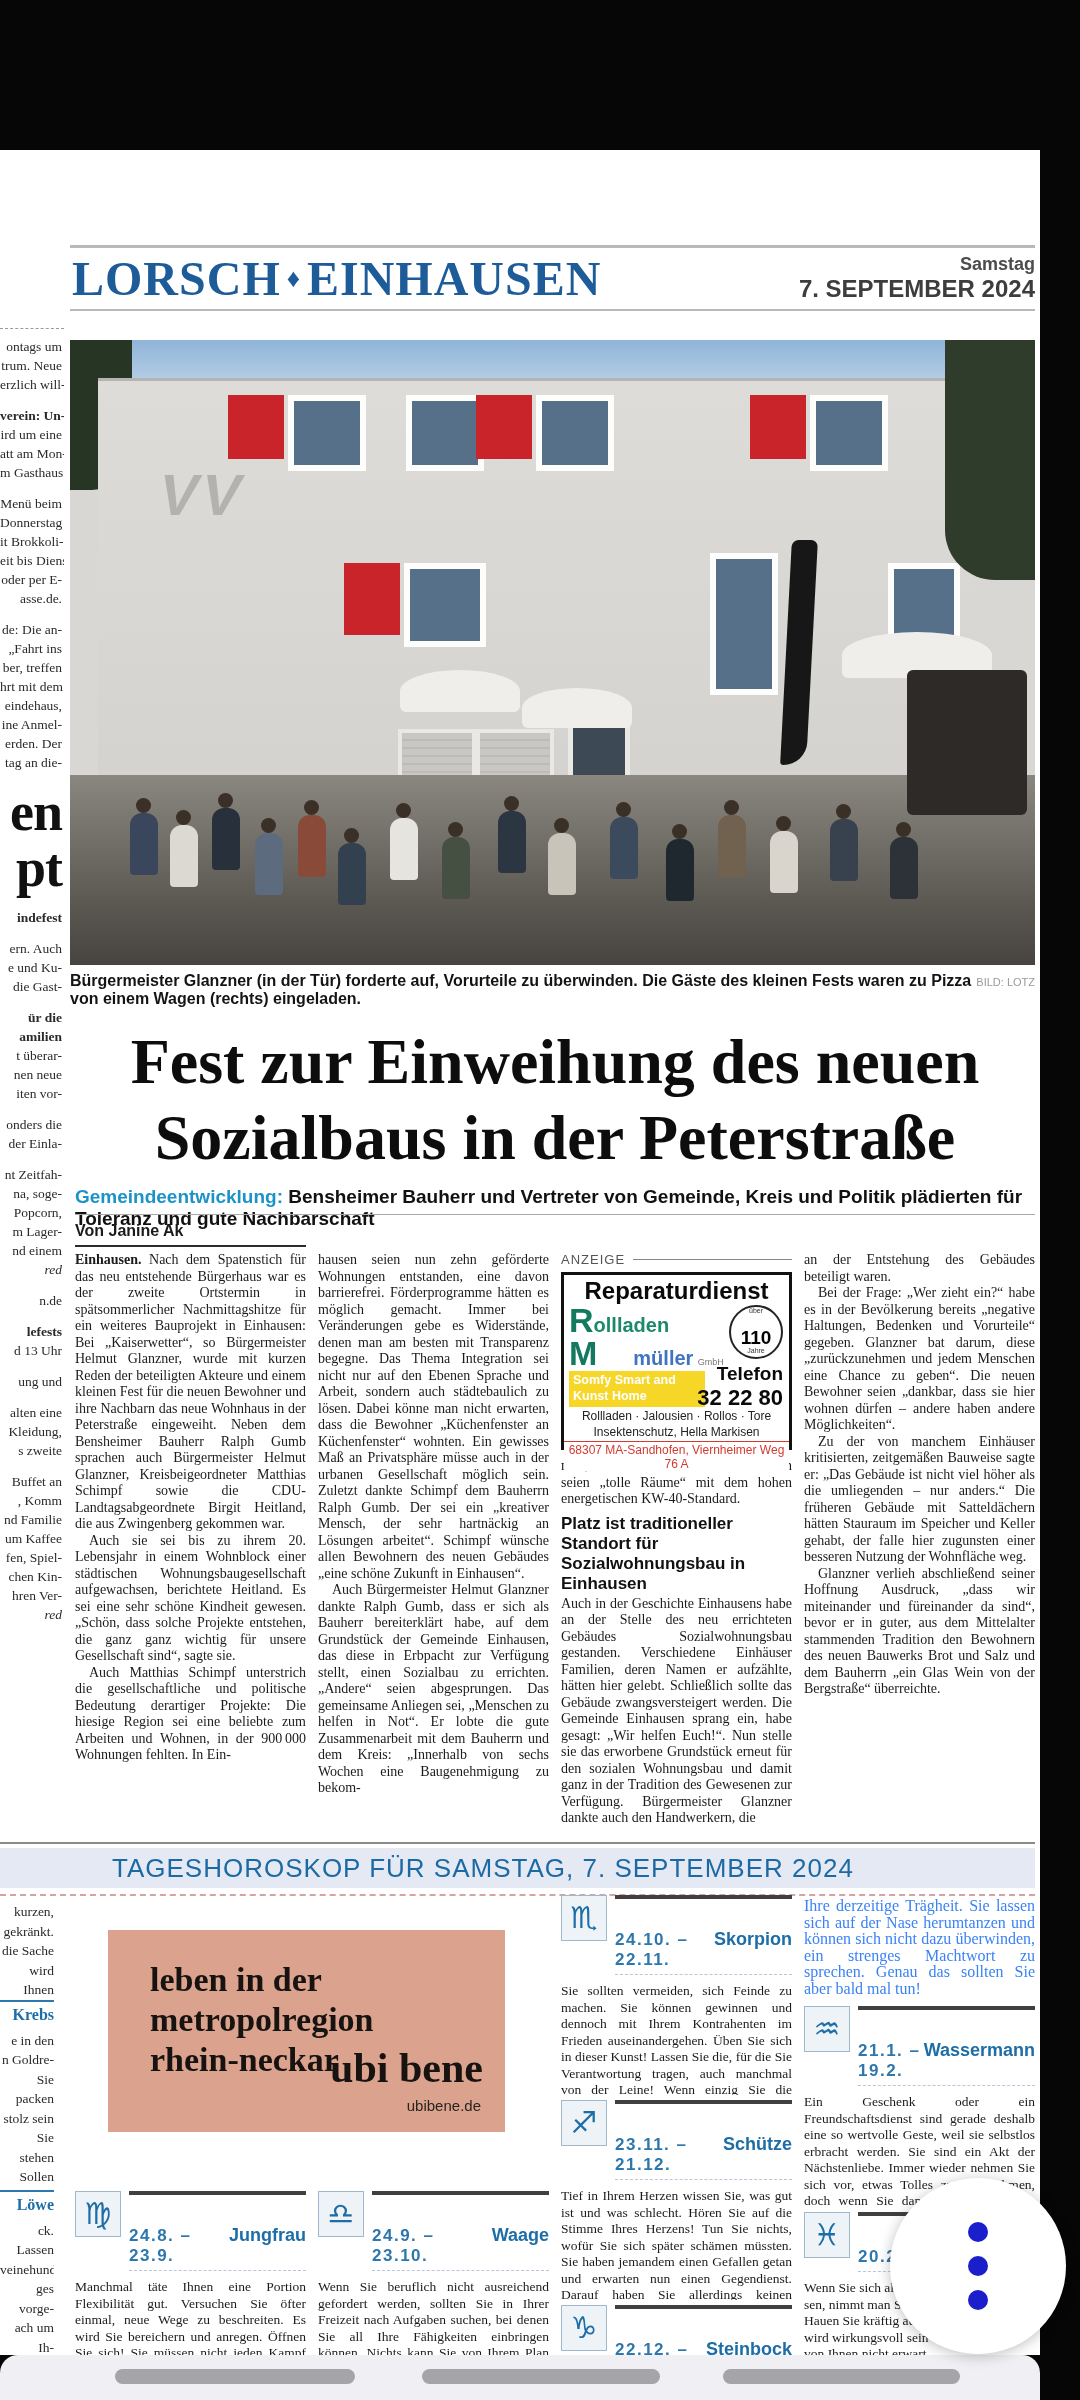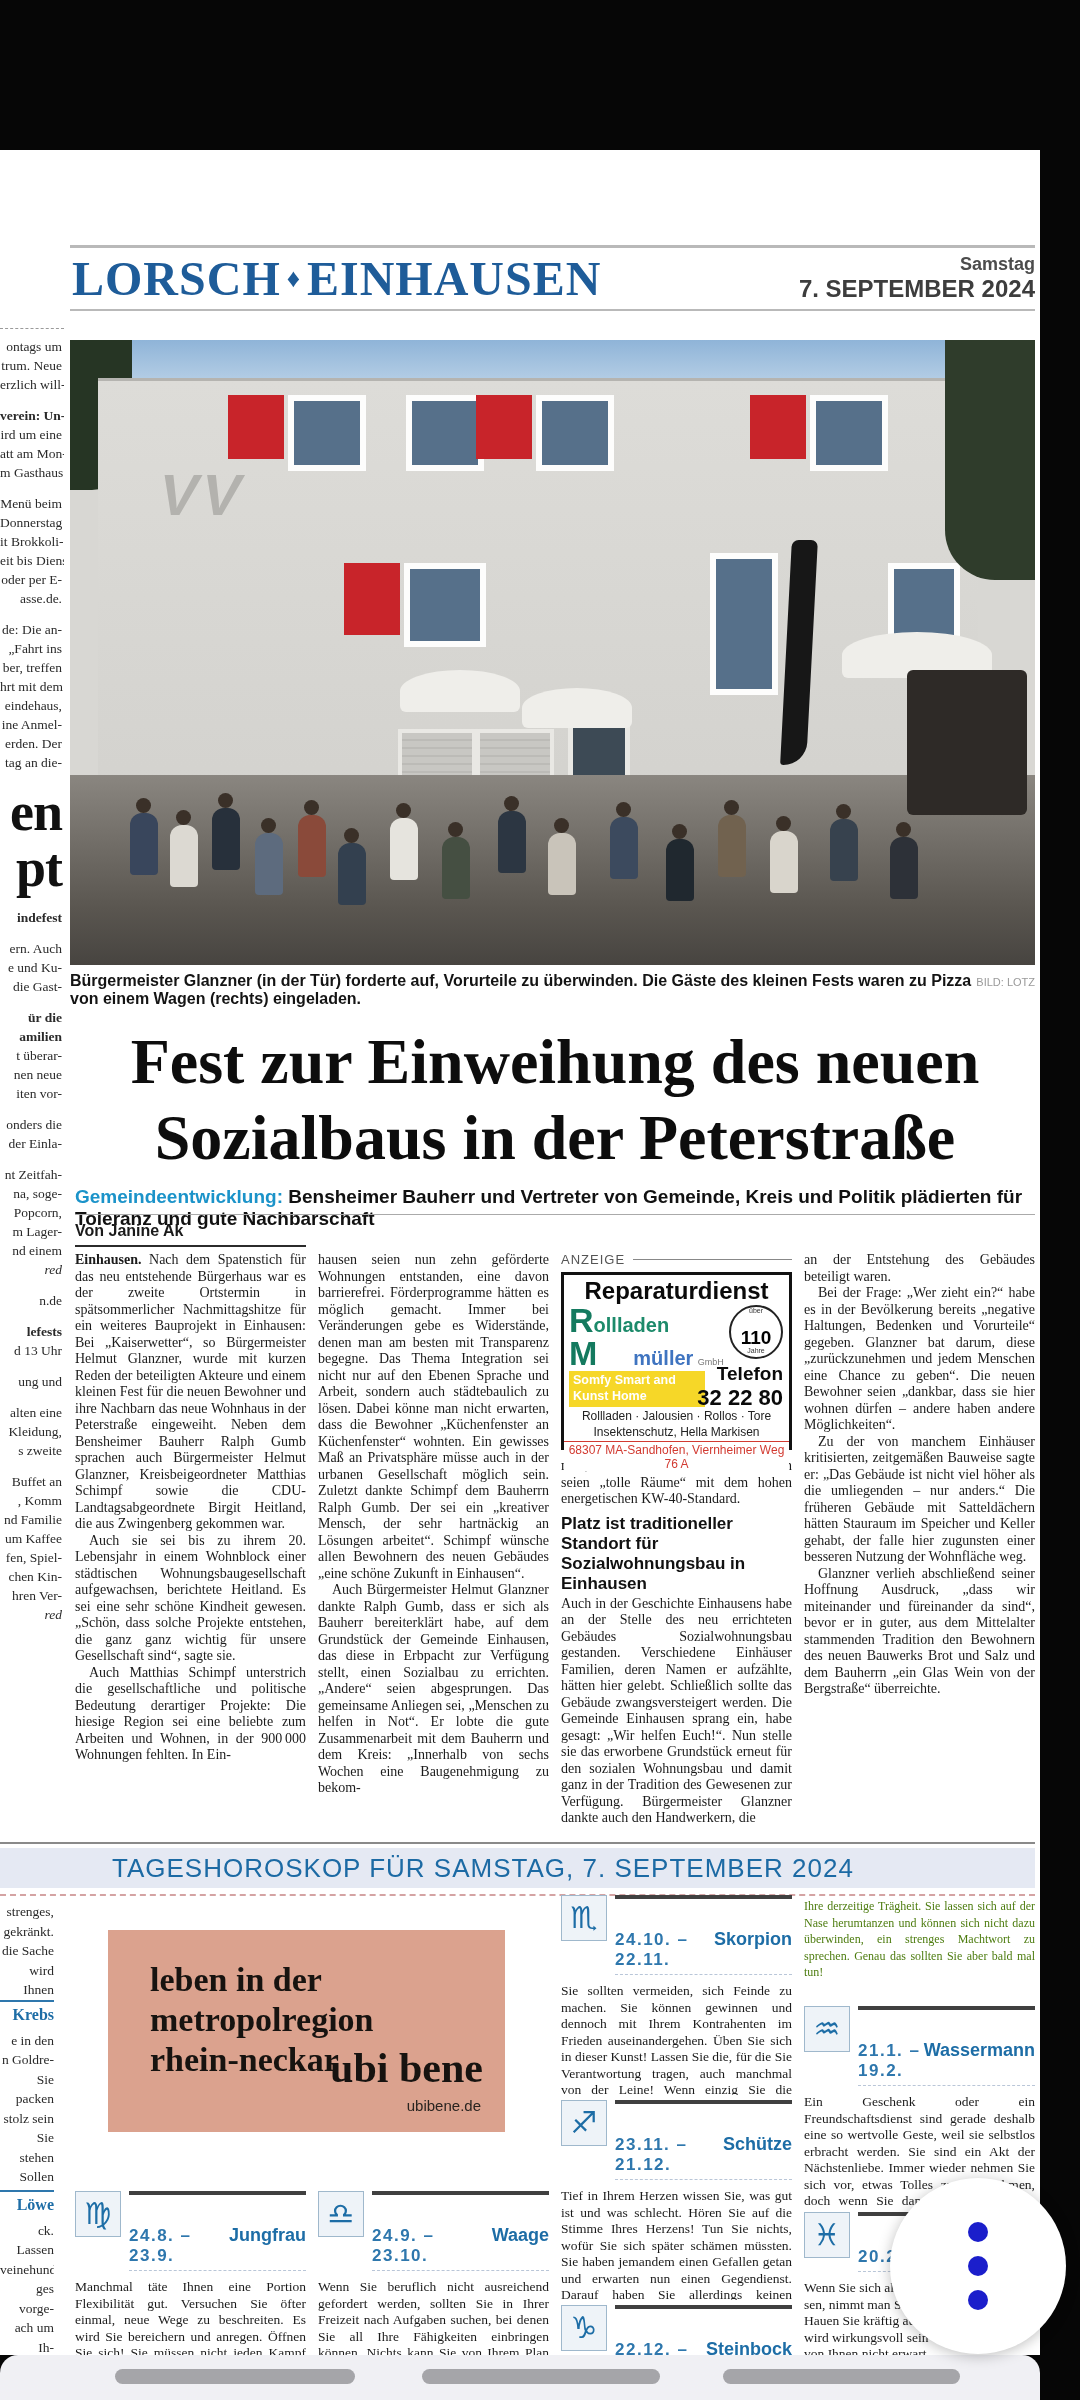--- a/index.html
+++ b/index.html
@@ -115,21 +115,21 @@
   .e-icon{flex:none;width:44px;height:44px;border:1px solid #9fb8cc;background:#eef3f8;
           text-align:center;line-height:44px;font-size:30px;color:#1d6da6;font-family:"DejaVu Sans",sans-serif;}
   .e-hd{flex:1;margin-left:8px;border-top:4px solid #404040;padding-top:6px;}
   .e-row{display:flex;justify-content:space-between;align-items:baseline;border-bottom:1px dashed #b9c6d8;padding-bottom:4px;}
   .e-dates{font-size:17px;font-weight:bold;color:#2e77ad;letter-spacing:1.5px;}
   .e-name{font-size:18px;font-weight:bold;color:#1d6da6;margin-top:24px;}
   .htext{margin-top:8px;text-align:justify;font-family:"Liberation Serif",serif;
          font-size:13.5px;line-height:16.5px;color:#1b1b1b;}
   .hlines{margin-top:8px;font-family:"Liberation Serif",serif;font-size:13.5px;line-height:16.5px;color:#1b1b1b;}
   .cont-text{position:absolute;left:804px;top:1748px;width:231px;text-align:justify;
-             font-family:"Liberation Serif",serif;font-size:12px;line-height:16.5px;color:#4d7c0f;}
+             font-family:"Liberation Serif",serif;font-size:16px;line-height:16.5px;color:#3b82f6;}
 
   
   .sheet{position:absolute;left:0;top:2355px;width:1040px;height:45px;background:#f0f0f4;border-radius:18px 18px 0 0;}
   .pill{position:absolute;top:2369px;height:15px;border-radius:8px;background:#a5a5a9;}
   .p1{left:115px;width:240px;} .p2{left:422px;width:238px;} .p3{left:723px;width:237px;}
   .fab{position:absolute;left:890px;top:2178px;width:176px;height:176px;border-radius:50%;background:#fff;
        box-shadow:0 2px 14px rgba(0,0,0,0.25);display:flex;flex-direction:column;align-items:center;
        justify-content:center;gap:14px;}
   .dot{width:20px;height:20px;border-radius:50%;background:#1b1ecb;}
 </style>
@@ -426,21 +426,21 @@
               <span class="e-dates">24.9. – 23.10.</span>
               <span class="e-name">Waage</span>
             </div>
         </div>
       </div>
       <div class="htext">Wenn Sie beruflich nicht ausreichend gefordert werden, sollten Sie in Ihrer Freizeit nach Aufgaben suchen, bei denen Sie all Ihre Fähigkeiten einbringen können. Nichts kann Sie von Ihrem Plan abbringen. Komme, was da wolle, Sie ziehen Ihr Ding durch. Passen Sie aber auf, dass Ihre Zielstrebigkeit nicht in</div>
     </div>
 
     <div class="sliver2" style="top:1752px;height:96px;">
 
-    <div>strenges,</div>
+    <div>kurzen,</div>
         <div>gekränkt.</div>
         <div>die Sache</div>
         <div>wird Ihnen</div>
       </div>
     <div class="sliver2" style="top:1850px;height:188px;">
       <div class="zod-label">Krebs</div>
       <div>
 
       <div>e in den</div>
           <div>n Goldre-</div>

